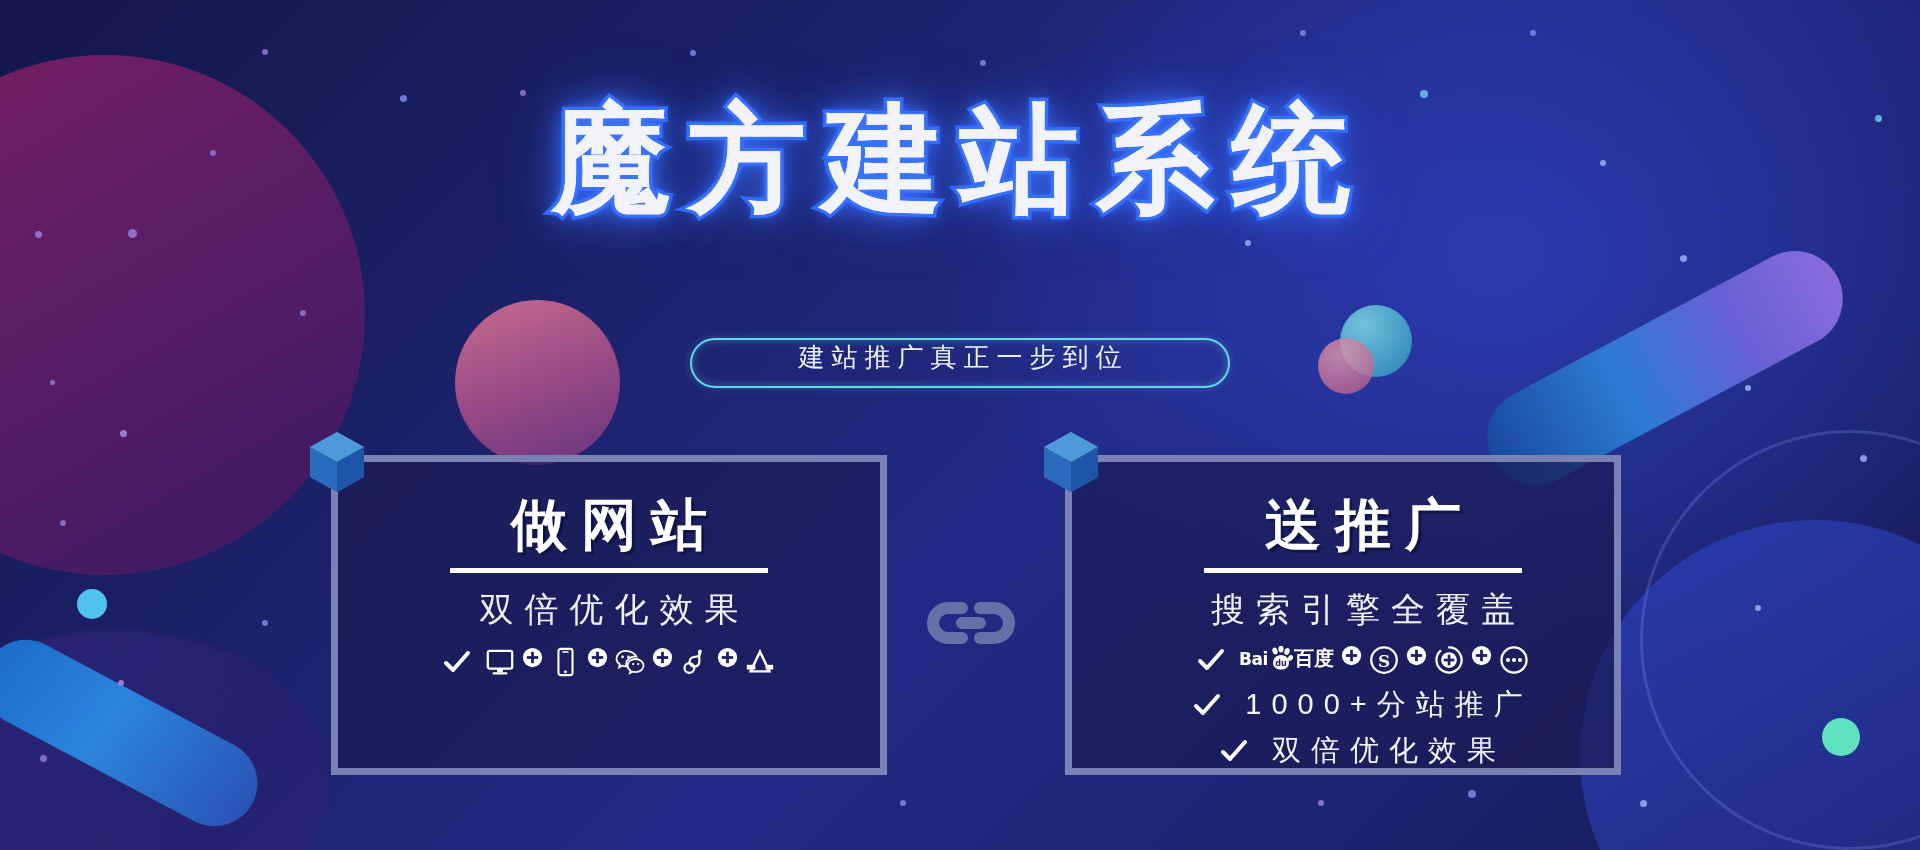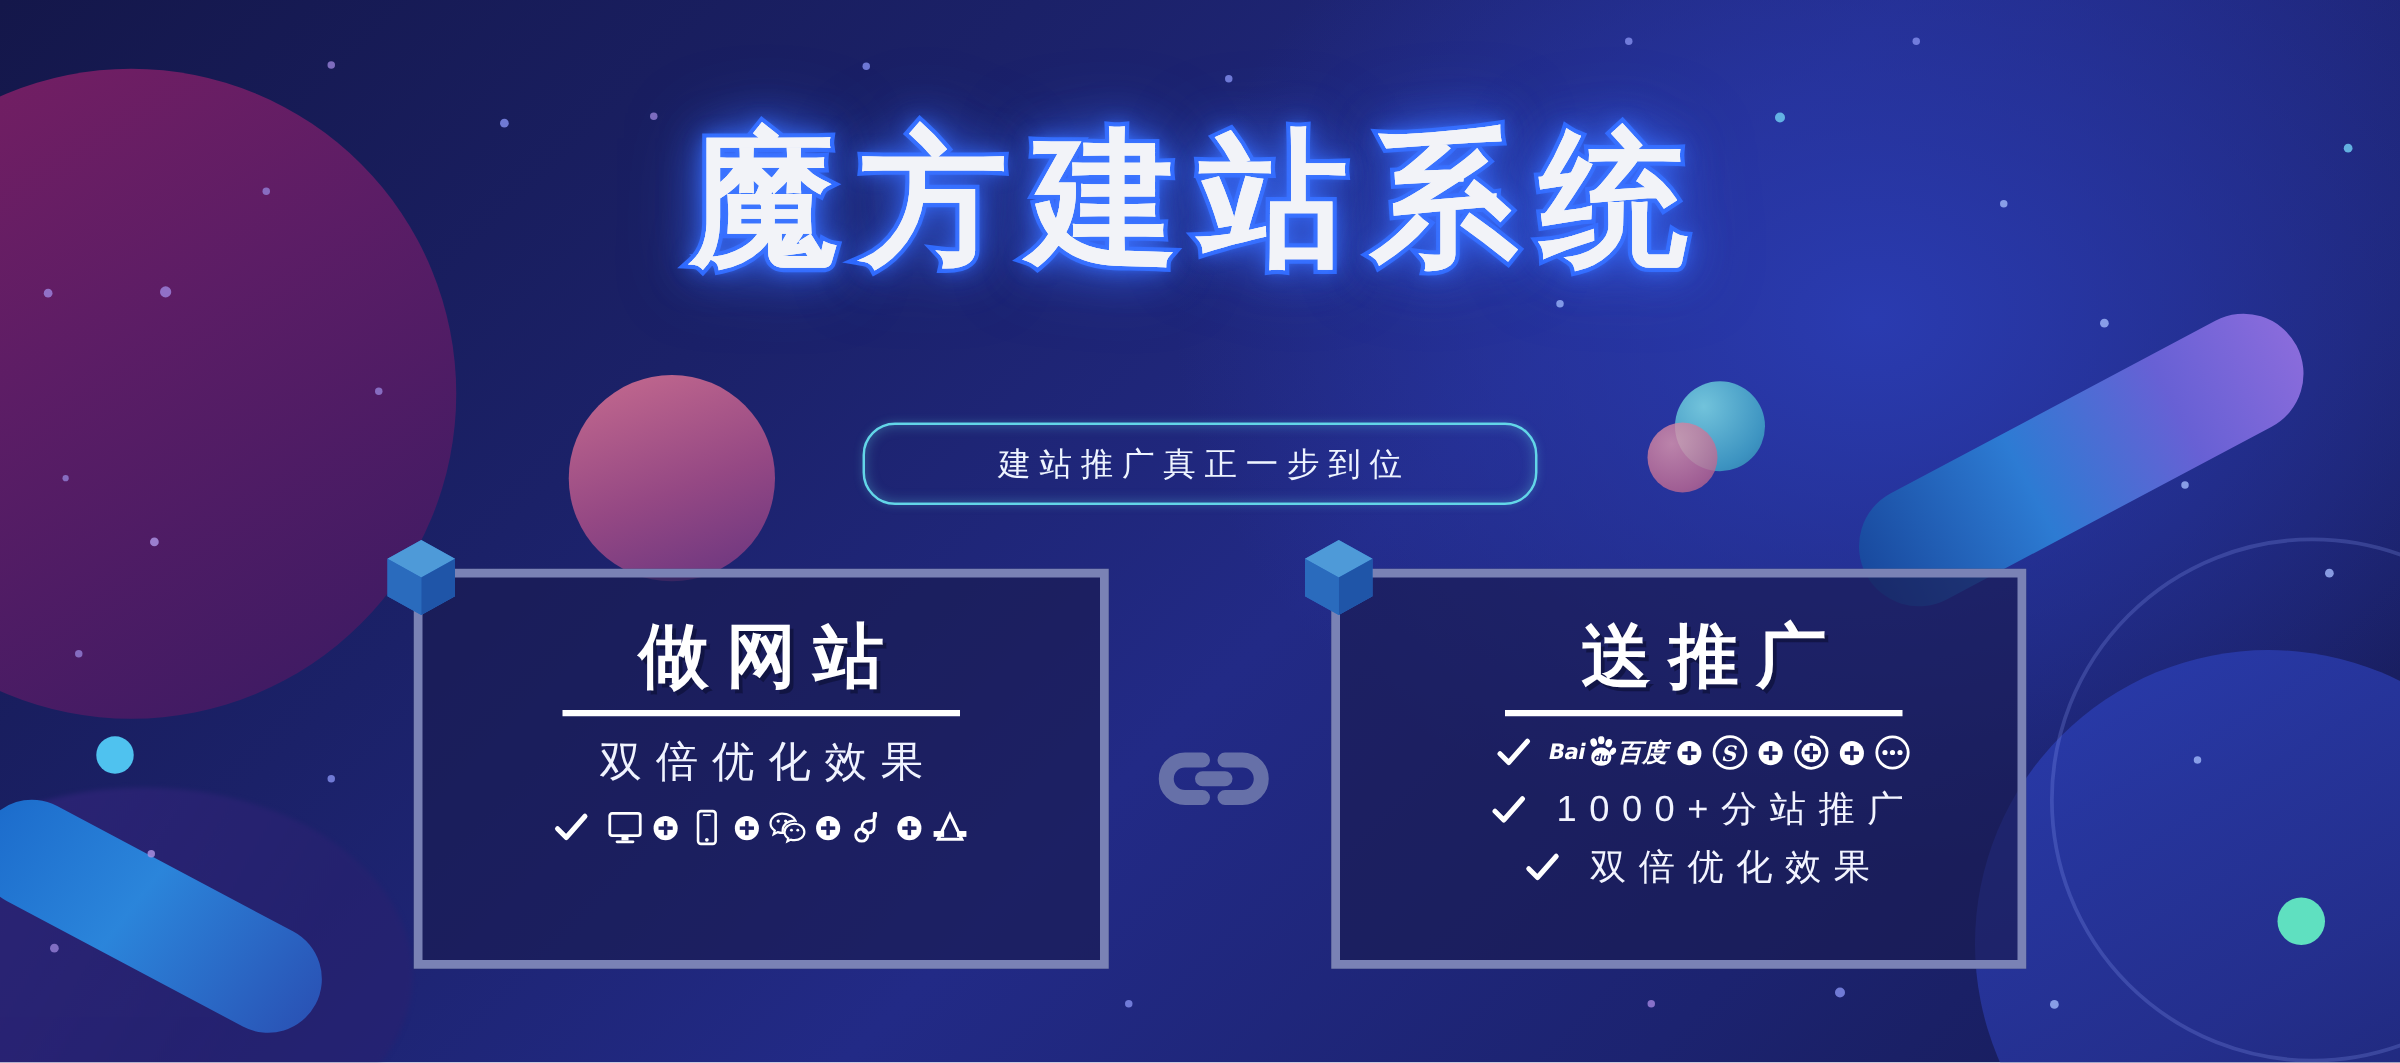--- a/index.html
+++ b/index.html
@@ -114,24 +114,24 @@
     font-weight: bold;
     letter-spacing: 18px;
     color: #f2f3f8;
     line-height: 1.1;
     font-family: "DejaVu Sans", "Liberation Sans", sans-serif;
   }
 
   
   #subtitle-pill {
     position: absolute; left: 690px; top: 338px;
-    width: 540px; height: 66px;
+    width: 540px; height: 50px;
     border: 2px solid #63d6e8;
     border-radius: 26px;
-    display: flex; align-items: center; justify-content: center;
+    display: flex; align-items: flex-start; justify-content: center;
     color: #eef4ff;
     font-size: 26px;
     letter-spacing: 7px;
     text-indent: 7px;
     box-shadow: 0 0 10px rgba(99,214,232,.35) inset, 0 0 8px rgba(99,214,232,.25);
   }
 
   
   .card {
     position: absolute;
@@ -184,21 +184,21 @@
     color: #ffffff;
   }
   .feat-text {
     font-size: 29px;
     color: #f2f4ff;
     letter-spacing: 10px;
     text-indent: 10px;
     white-space: nowrap;
   }
 
-  .icon-strip { display: flex; align-items: center; gap: 7px; font-style: italic; }
+  .icon-strip { display: flex; align-items: flex-start; gap: 7px; }
   .icon-strip .ic { width: 30px; height: 30px; color: #ffffff; flex: 0 0 auto; }
   .icon-strip .plus { width: 21px; height: 21px; }
   .baidu-logo { display: flex; align-items: center; gap: 1px; }
   .baidu-logo .bl-txt {
     font-size: 17px; font-weight: bold; color: #ffffff;
     font-family: "DejaVu Sans", "Liberation Sans", sans-serif;
     letter-spacing: -.5px;
   }
   .baidu-logo .bl-cn { font-size: 20px; font-weight: bold; color:#fff; }
 
@@ -345,20 +345,21 @@
   <div class="card" id="card-right">
     <svg class="cube" viewBox="0 0 62 66">
       <polygon points="31,2 58,17 58,47 31,62 4,47 4,17" fill="#2f6fc6"></polygon>
       <polygon points="31,2 58,17 31,32 4,17" fill="#4e9ad8"></polygon>
       <polygon points="31,32 58,17 58,47 31,62" fill="#1f55a8"></polygon>
       <polygon points="31,32 4,17 4,47 31,62" fill="#2a6bbd"></polygon>
     </svg>
 
     <div class="card-title">送推广</div>
     <div class="card-underline"></div>
+    <div class="card-sub">搜索引擎全覆盖</div>
 
     <div class="feat-row">
       <svg class="tick" viewBox="0 0 28 28">
         <path d="M3 15 L10 22 L25 5" fill="none" stroke="currentColor" stroke-width="4" stroke-linecap="round" stroke-linejoin="round"></path>
       </svg>
       <div class="icon-strip">
         <div class="baidu-logo">
           <span class="bl-txt">Bai</span>
           <svg width="24" height="26" viewBox="0 0 24 26">
             <ellipse cx="6" cy="5" rx="2.6" ry="3.4" fill="#ffffff" transform="rotate(-18 6 5)"></ellipse>

